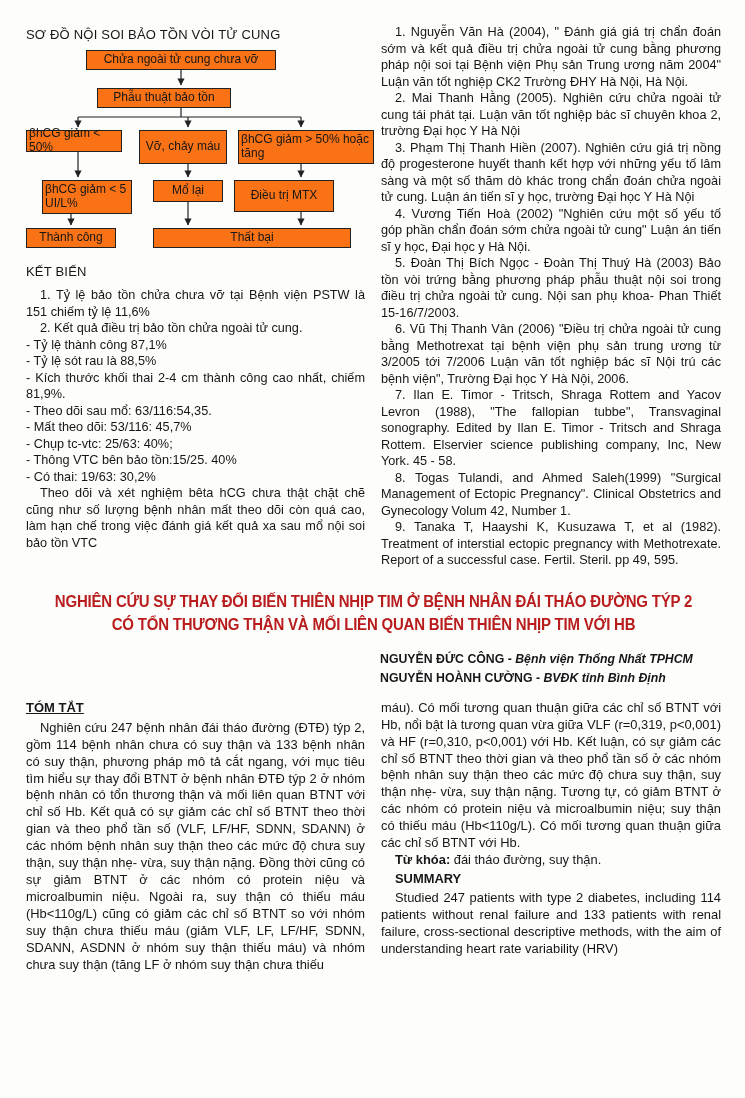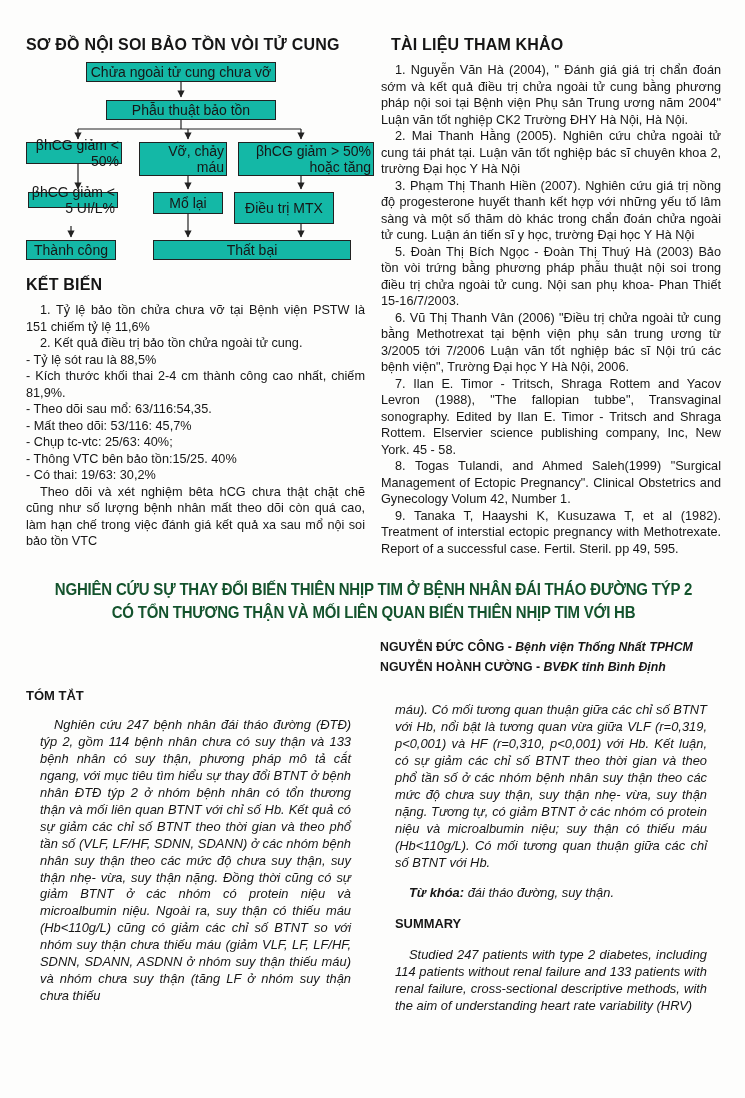--- a/index.html
+++ b/index.html
@@ -4,40 +4,40 @@
 <style>
   * { box-sizing: border-box; }
   html,body { margin:0; padding:0; background:#ffffff; }
   body { font-family:"Liberation Sans", sans-serif; color:#161616; }
   .page { position:relative; width:745px; height:1098px; background:#fdfdfc; padding:24px 24px 0 26px; overflow:hidden; }
 
   .cols { display:flex; gap:16px; }
   .col-l { width:339px; flex:0 0 339px; }
   .col-r { width:340px; flex:0 0 340px; }
 
-  h2.sec { font-size:16px; font-weight:700; margin:12px 0 8px 0; letter-spacing:.2px; }
+  h2.sec { font-size:13px; font-weight:400; margin:3px 0 8px 0; letter-spacing:.2px; }
   p.body { margin:0; font-size:12.7px; line-height:1.3; }
   .just { text-align:justify; }
   .ind { text-indent:14px; }
 
   
   .fc { position:relative; width:338px; height:200px; margin:8px 0 14px 0; }
   .fc-svg { position:absolute; left:0; top:0; }
   .fc-svg line { stroke:#222; stroke-width:1.2; }
-  .fc-box { position:absolute; border:1px solid #222; background:#14b8a6; display:flex; align-items:center; justify-content:center; text-align:right; font-size:14px; line-height:1.15; padding:1px 2px; }
+  .fc-box { position:absolute; border:1px solid #222; background:#f97316; display:flex; align-items:center; justify-content:center; text-align:left; font-size:12px; line-height:1.15; padding:1px 2px; }
 
   
-  .art-title { margin-top:20px; text-align:center; font-weight:700; font-size:15px; letter-spacing:-.2px; color:#14532d; }
+  .art-title { margin-top:20px; text-align:center; font-weight:700; font-size:15px; letter-spacing:-.2px; color:#b91c1c; }
   .art-title .tl { transform:scaleY(1.16); transform-origin:center; line-height:23px; white-space:nowrap; }
   .authors { margin:15px 0 0 354px; font-size:12.3px; font-weight:700; line-height:1.6; }
   .a-affil { font-style:italic; }
 
   .abs { display:flex; gap:16px; margin-top:11px; }
-  h3.abs-h { font-size:13px; font-weight:700; margin:0 0 5px 0; }
-  .abs p { margin:14px; font-style:italic; font-size:12.9px; line-height:1.31; text-align:justify; }
+  h3.abs-h { font-size:13px; font-weight:700; margin:0 0 5px 0;text-decoration:underline; }
+  .abs p { margin:0; font-size:12.9px; line-height:1.31; text-align:justify; }
   .kw-label { font-weight:700; }
   .sum-h { font-weight:700; font-style:normal !important; text-indent:14px; margin:2px 0 2px 0 !important; }
 </style>
 </head>
 <body>
 
 <div class="page">
 
   <div class="cols">
 
@@ -59,49 +59,50 @@
           <line x1="275" y1="67" x2="275" y2="77" marker-end="url(#ah)"></line>
           <line x1="52" y1="102" x2="52" y2="127" marker-end="url(#ah)"></line>
           <line x1="162" y1="114" x2="162" y2="127" marker-end="url(#ah)"></line>
           <line x1="275" y1="114" x2="275" y2="127" marker-end="url(#ah)"></line>
           <line x1="45" y1="164" x2="45" y2="175" marker-end="url(#ah)"></line>
           <line x1="162" y1="152" x2="162" y2="175" marker-end="url(#ah)"></line>
           <line x1="275" y1="152" x2="275" y2="175" marker-end="url(#ah)"></line>
         </svg>
 
         <div class="fc-box" style="left:60px;top:0;width:190px;height:20px">Chửa ngoài tử cung chưa vỡ</div>
-        <div class="fc-box" style="left:80px;top:38px;width:170px;height:20px">Phẫu thuật bảo tồn</div>
+        <div class="fc-box" style="left:71px;top:38px;width:134px;height:20px">Phẫu thuật bảo tồn</div>
         <div class="fc-box" style="left:0;top:80px;width:96px;height:22px">βhCG giảm &lt; 50%</div>
         <div class="fc-box" style="left:113px;top:80px;width:88px;height:34px">Vỡ, chảy máu</div>
         <div class="fc-box" style="left:212px;top:80px;width:136px;height:34px">βhCG giảm &gt; 50% hoặc tăng</div>
-        <div class="fc-box" style="left:2px;top:130px;width:90px;height:16px">βhCG giảm &lt; 5 UI/L%</div>
+        <div class="fc-box" style="left:16px;top:130px;width:90px;height:34px">βhCG giảm &lt; 5 UI/L%</div>
         <div class="fc-box" style="left:127px;top:130px;width:70px;height:22px">Mổ lại</div>
         <div class="fc-box" style="left:208px;top:130px;width:100px;height:32px">Điều trị MTX</div>
         <div class="fc-box" style="left:0;top:178px;width:90px;height:20px">Thành công</div>
         <div class="fc-box" style="left:127px;top:178px;width:198px;height:20px">Thất bại</div>
       </div>
 
       <h2 class="sec">KẾT BIẾN</h2>
       <p class="body just ind">1. Tỷ lệ bảo tồn chửa chưa vỡ tại Bệnh viện PSTW là 151 chiếm tỷ lệ 11,6%</p>
       <p class="body just ind">2. Kết quả điều trị bảo tồn chửa ngoài tử cung.</p>
+      <p class="body">- Tỷ lệ thành công 87,1%</p>
       <p class="body">- Tỷ lệ sót rau là 88,5%</p>
       <p class="body just">- Kích thước khối thai 2-4 cm thành công cao nhất, chiếm 81,9%.</p>
       <p class="body">- Theo dõi sau mổ: 63/116:54,35.</p>
       <p class="body">- Mất theo dõi: 53/116: 45,7%</p>
       <p class="body">- Chụp tc-vtc: 25/63: 40%;</p>
       <p class="body">- Thông VTC bên bảo tồn:15/25. 40%</p>
       <p class="body">- Có thai: 19/63: 30,2%</p>
       <p class="body just ind">Theo dõi và xét nghiệm bêta hCG chưa thật chặt chẽ cũng như số lượng bệnh nhân mất theo dõi còn quá cao, làm hạn chế trong việc đánh giá kết quả xa sau mổ nội soi bảo tồn VTC</p>
     </div>
 
     <div class="col-r">
-      <h2 class="sec" style="padding-left:10px">TÀI LIỆU THAM KHẢO</h2>
       <p class="body just ind">1. Nguyễn Văn Hà (2004), " Đánh giá giá trị chẩn đoán sớm và kết quả điều trị chửa ngoài tử cung bằng phương pháp nội soi tại Bệnh viện Phụ sản Trung ương năm 2004" Luận văn tốt nghiệp CK2 Trường ĐHY Hà Nội, Hà Nội.</p>
       <p class="body just ind">2. Mai Thanh Hằng (2005). Nghiên cứu chửa ngoài tử cung tái phát tại. Luận văn tốt nghiệp bác sĩ chuyên khoa 2, trường Đại học Y Hà Nội</p>
       <p class="body just ind">3. Phạm Thị Thanh Hiền (2007). Nghiên cứu giá trị nồng độ progesterone huyết thanh kết hợp với những yếu tố lâm sàng và một số thăm dò khác trong chẩn đoán chửa ngoài tử cung. Luận án tiến sĩ y học, trường Đại học Y Hà Nội</p>
+      <p class="body just ind">4. Vương Tiến Hoà (2002) "Nghiên cứu một số yếu tố góp phần chẩn đoán sớm chửa ngoài tử cung" Luận án tiến sĩ y học, Đại học y Hà Nội.</p>
       <p class="body just ind">5. Đoàn Thị Bích Ngọc - Đoàn Thị Thuý Hà (2003) Bảo tồn vòi trứng bằng phương pháp phẫu thuật nội soi trong điều trị chửa ngoài tử cung. Nội san phụ khoa- Phan Thiết 15-16/7/2003.</p>
       <p class="body just ind">6. Vũ Thị Thanh Vân (2006) "Điều trị chửa ngoài tử cung bằng Methotrexat tại bệnh viện phụ sản trung ương từ 3/2005 tới 7/2006 Luận văn tốt nghiệp bác sĩ Nội trú các bệnh viện", Trường Đại học Y Hà Nội, 2006.</p>
       <p class="body just ind">7. Ilan E. Timor - Tritsch, Shraga Rottem and Yacov Levron (1988), "The fallopian tubbe", Transvaginal sonography. Edited by Ilan E. Timor - Tritsch and Shraga Rottem. Elservier science publishing company, Inc, New York. 45 - 58.</p>
       <p class="body just ind">8. Togas Tulandi, and Ahmed Saleh(1999) "Surgical Management of Ectopic Pregnancy". Clinical Obstetrics and Gynecology Volum 42, Number 1.</p>
       <p class="body just ind">9. Tanaka T, Haayshi K, Kusuzawa T, et al (1982). Treatment of interstial ectopic pregnancy with Methotrexate. Report of a successful case. Fertil. Steril. pp 49, 595.</p>
     </div>
   </div>
 
   <div class="art-title">
     <div class="tl">NGHIÊN CỨU SỰ THAY ĐỔI BIẾN THIÊN NHỊP TIM Ở BỆNH NHÂN ĐÁI THÁO ĐƯỜNG TÝP 2</div>

